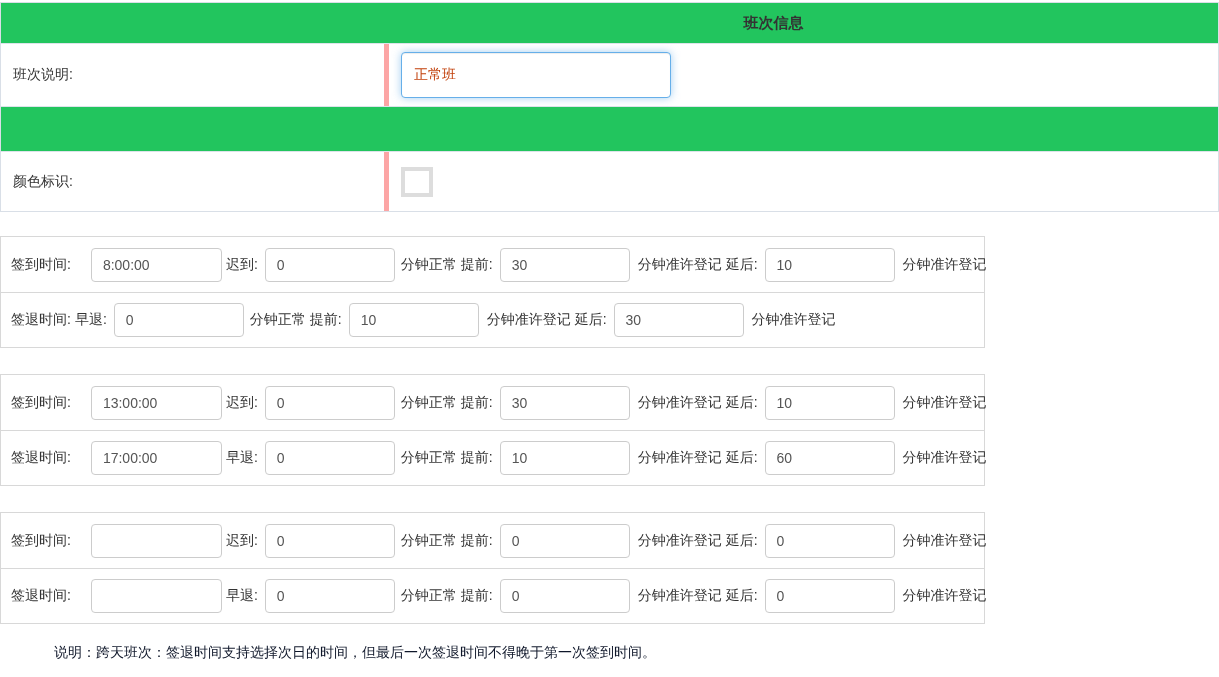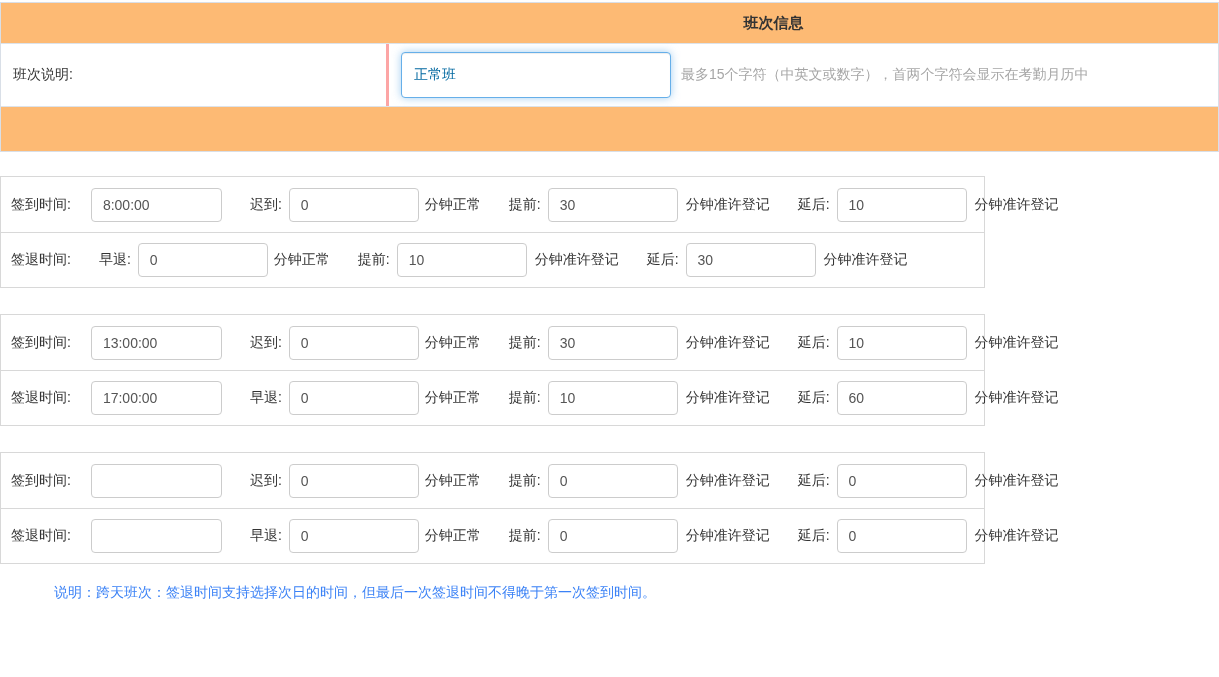--- a/index.html
+++ b/index.html
@@ -8,32 +8,32 @@
     width:1219px; height:677px; overflow:hidden;
     font-family:"Liberation Sans","DejaVu Sans",sans-serif;
     font-size:14px; color:#333;
   }
   .page { width:1219px; padding-top:2px; }
 
   
   .info-panel { border:1px solid #d9dfe7; width:1219px; }
   .irow { display:flex; align-items:center; }
   .irow + .irow { border-top:1px solid #dde3ea; }
-  .blue-bg { background:#fdba74; }
+  .blue-bg { background:#22c55e; }
   .header-row { height:40px; }
   .header-title { flex:1; margin-left:388px; padding-right:60px; text-align:center;
     font-weight:bold; font-size:15px; color:#333; }
   .label-cell { width:388px; align-self:stretch; display:flex; align-items:center;
-    padding-left:12px; border-right:3px solid #fca5a5; }
+    padding-left:12px; border-right:5px solid #fca5a5; }
   .content-cell { flex:1; display:flex; align-items:center; padding-left:12px; }
   .row-desc { height:63px; }
   .row-type { height:45px; }
   .row-color { height:60px; }
 
-  .desc-input { width:270px; height:34px; padding:22px 12px; font-size:14px; color:#0369a1;
+  .desc-input { width:270px; height:34px; padding:22px 12px; font-size:14px; color:#c2410c;
     font-family:inherit; border:1px solid #66afe9; border-radius:4px; outline:none;
     box-shadow: inset 0 1px 1px rgba(0,0,0,.075), 0 0 8px rgba(102,175,233,.6); }
   .hint { color:#a6a6a6; margin-left:10px; }
 
   .radio-group { display:flex; align-items:center; }
   .radio-opt { display:flex; align-items:center; margin-left:7px; cursor:default; }
   .radio { width:14px; height:14px; border-radius:50%; border:1px solid #919191;
     background:#f0f0f0; box-shadow:inset 1px 1px 2px rgba(0,0,0,.18);
     display:inline-flex; align-items:center; justify-content:center; margin-right:2px; }
   .radio.checked::after { content:""; width:7px; height:7px; border-radius:50%; background:#4d4d4d; }
@@ -43,48 +43,53 @@
   
   .time-section { border:1px solid #d8d8d8; margin-top:24px; width:985px; }
   .time-section.gap26 { margin-top:26px; }
   .time-row { height:55px; display:flex; align-items:center; padding-left:10px; }
   .time-row + .time-row { border-top:1px solid #d8d8d8; }
   .lbl { color:#333; white-space:nowrap; }
   .tinput { height:34px; padding:6px 11px; font-size:14px; color:#555; font-family:inherit;
     border:1px solid #ccc; border-radius:4px; outline:none; background:#fff; }
   .w-time { width:131px; margin-left:20px; }
   .w-num  { width:130px; margin-left:7px; }
-  .g16 { margin-left:28px; }
+  .g16 { margin-left:4px; }
   .g8  { margin-left:8px; }
   .g6  { margin-left:6px; }
 
   
-  .note { margin:20px 0 0 54px; color:#3b82f6; }
+  .note { margin:20px 0 0 54px; color:#0f172a; }
 </style>
 </head>
 <body>
 
 <div class="page">
 
   <div class="info-panel">
     <div class="irow header-row blue-bg">
       <div class="header-title">班次信息</div>
     </div>
 
     <div class="irow row-desc">
       <div class="label-cell">班次说明:</div>
       <div class="content-cell">
         <input type="text" class="desc-input" value="正常班" style="">
-        <span class="hint">最多15个字符（中英文或数字），首两个字符会显示在考勤月历中</span>
       </div>
     </div>
 
     <div class="irow row-type blue-bg">
     </div>
 
+    <div class="irow row-color">
+      <div class="label-cell">颜色标识:</div>
+      <div class="content-cell">
+        <div class="color-box"></div>
+      </div>
+    </div>
   </div>
 
   <div class="time-section">
     <div class="time-row">
       <span class="lbl">签到时间:</span>
       <input type="text" class="tinput w-time" value="8:00:00" style="">
       <span class="lbl g16">迟到:</span>
       <input type="text" class="tinput w-num" value="0" style="">
       <span class="lbl g6">分钟正常</span>
       <span class="lbl g16">提前:</span>

